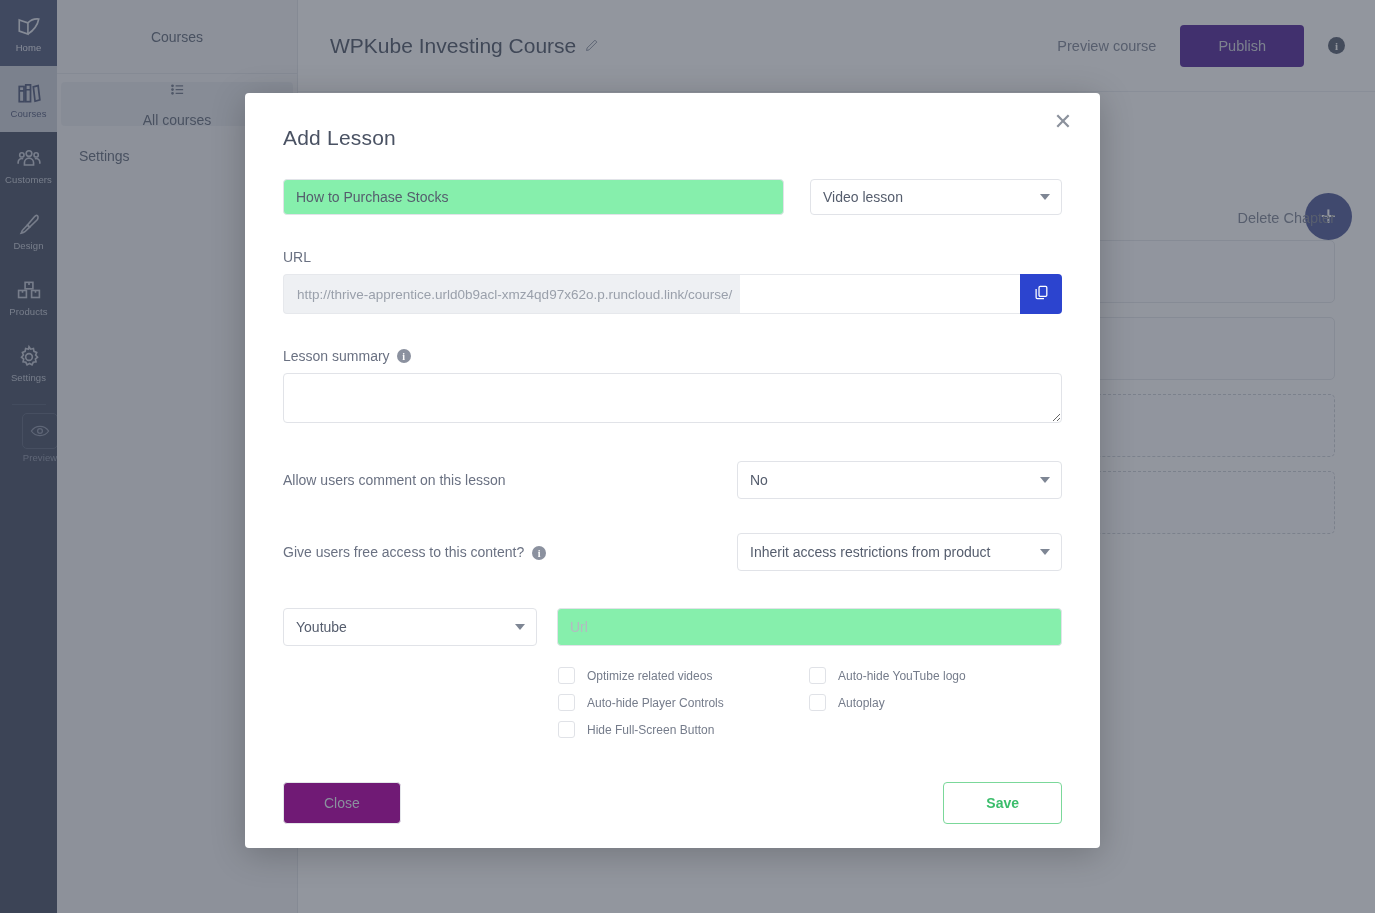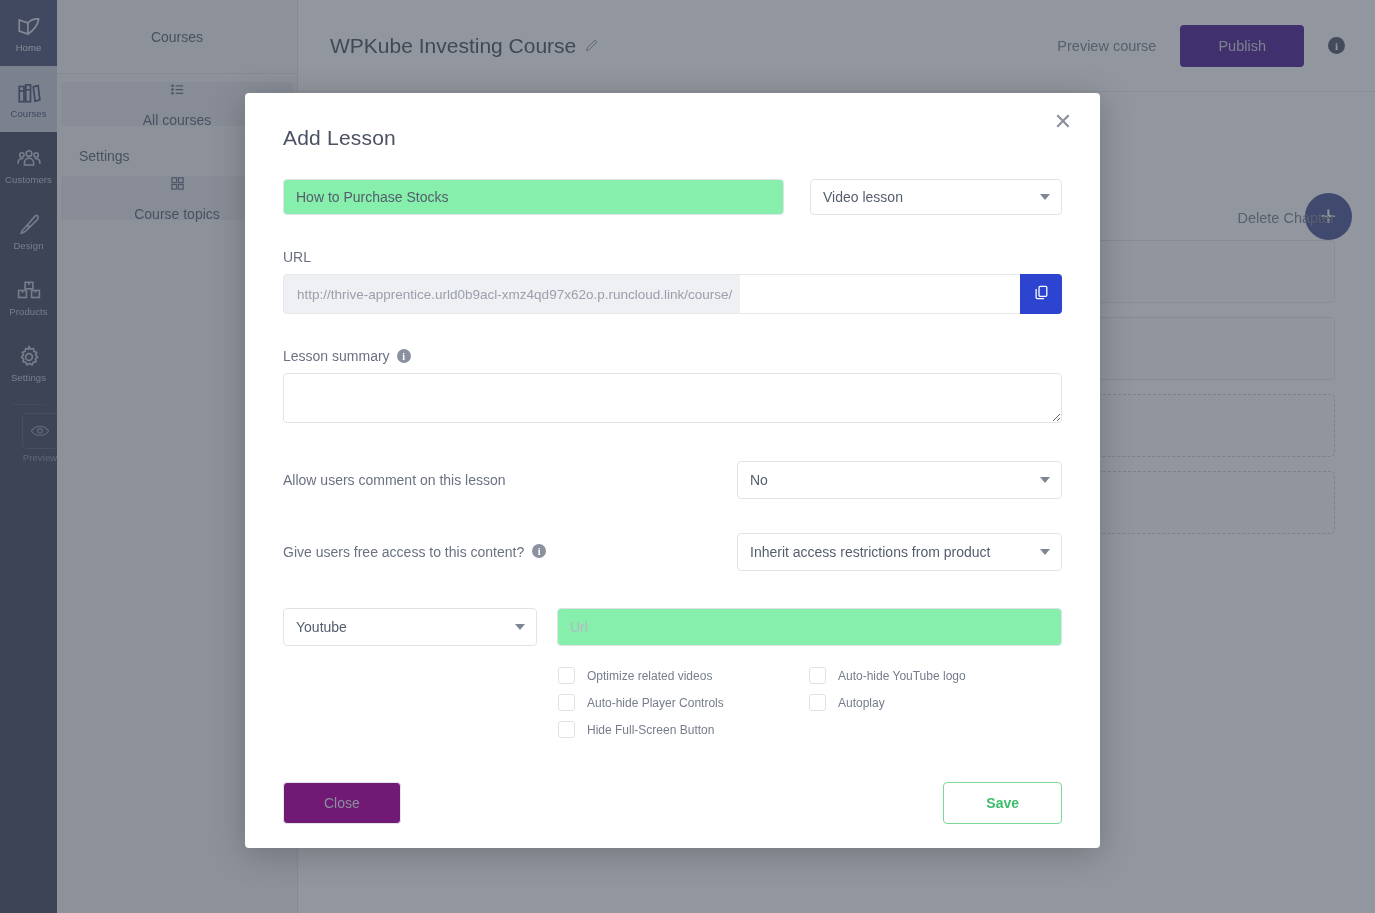--- a/index.html
+++ b/index.html
@@ -165,21 +165,21 @@
     width: 14px; height: 14px; border-radius: 50%; background: #8b919f;
     color: #fff; font-size: 10px; font-weight: bold; display: inline-flex;
     align-items: center; justify-content: center;
     font-family: "Liberation Serif", serif; cursor: pointer; flex: 0 0 auto;
   }
 
   .opt-row {
     display: flex; align-items: center; margin-top: 34px;
   }
   .opt-label {
-    font-size: 14px; color: #6a7182; display: flex; align-items: flex-start; gap: 8px;
+    font-size: 14px; color: #6a7182; display: flex; align-items: flex-end; gap: 8px;
   }
   .opt-row .sel-wrap { margin-left: auto; }
   .opt-sel-a { width: 325px; }
   .opt-sel-b { width: 325px; }
   .opt-sel-a .sel-box, .opt-sel-b .sel-box { height: 38px; }
 
   .video-row { display: flex; gap: 20px; margin-top: 37px; }
   .src-sel { width: 254px; }
   .src-sel .sel-box { height: 38px; }
   .url2 { flex: 1; height: 38px; }
@@ -311,31 +311,20 @@
             <circle cx="4" cy="6" r="1.2" fill="currentColor"></circle>
             <circle cx="4" cy="12" r="1.2" fill="currentColor"></circle>
             <circle cx="4" cy="18" r="1.2" fill="currentColor"></circle>
           </svg>
         </span>
         <span>All courses</span>
       </div>
 
       <div class="panel-head">Settings</div>
 
-      <div class="panel-row sel">
-        <span>
-          <svg class="p-ico" viewBox="0 0 24 24" fill="none" stroke="currentColor" stroke-width="2">
-            <rect x="3" y="3" width="7.5" height="7.5"></rect>
-            <rect x="13.5" y="3" width="7.5" height="7.5"></rect>
-            <rect x="3" y="13.5" width="7.5" height="7.5"></rect>
-            <rect x="13.5" y="13.5" width="7.5" height="7.5"></rect>
-          </svg>
-        </span>
-        <span>Course topics</span>
-      </div>
     </div>
 
     <div class="main">
       <div class="topbar">
         <div class="course-title">
           <span>WPKube Investing Course</span>
           <span>
             <svg class="pencil" viewBox="0 0 24 24" fill="none" stroke="currentColor" stroke-width="1.6">
               <path d="M17.5 3.5l3 3L8 19 4 20l1-4z"></path>
             </svg>

